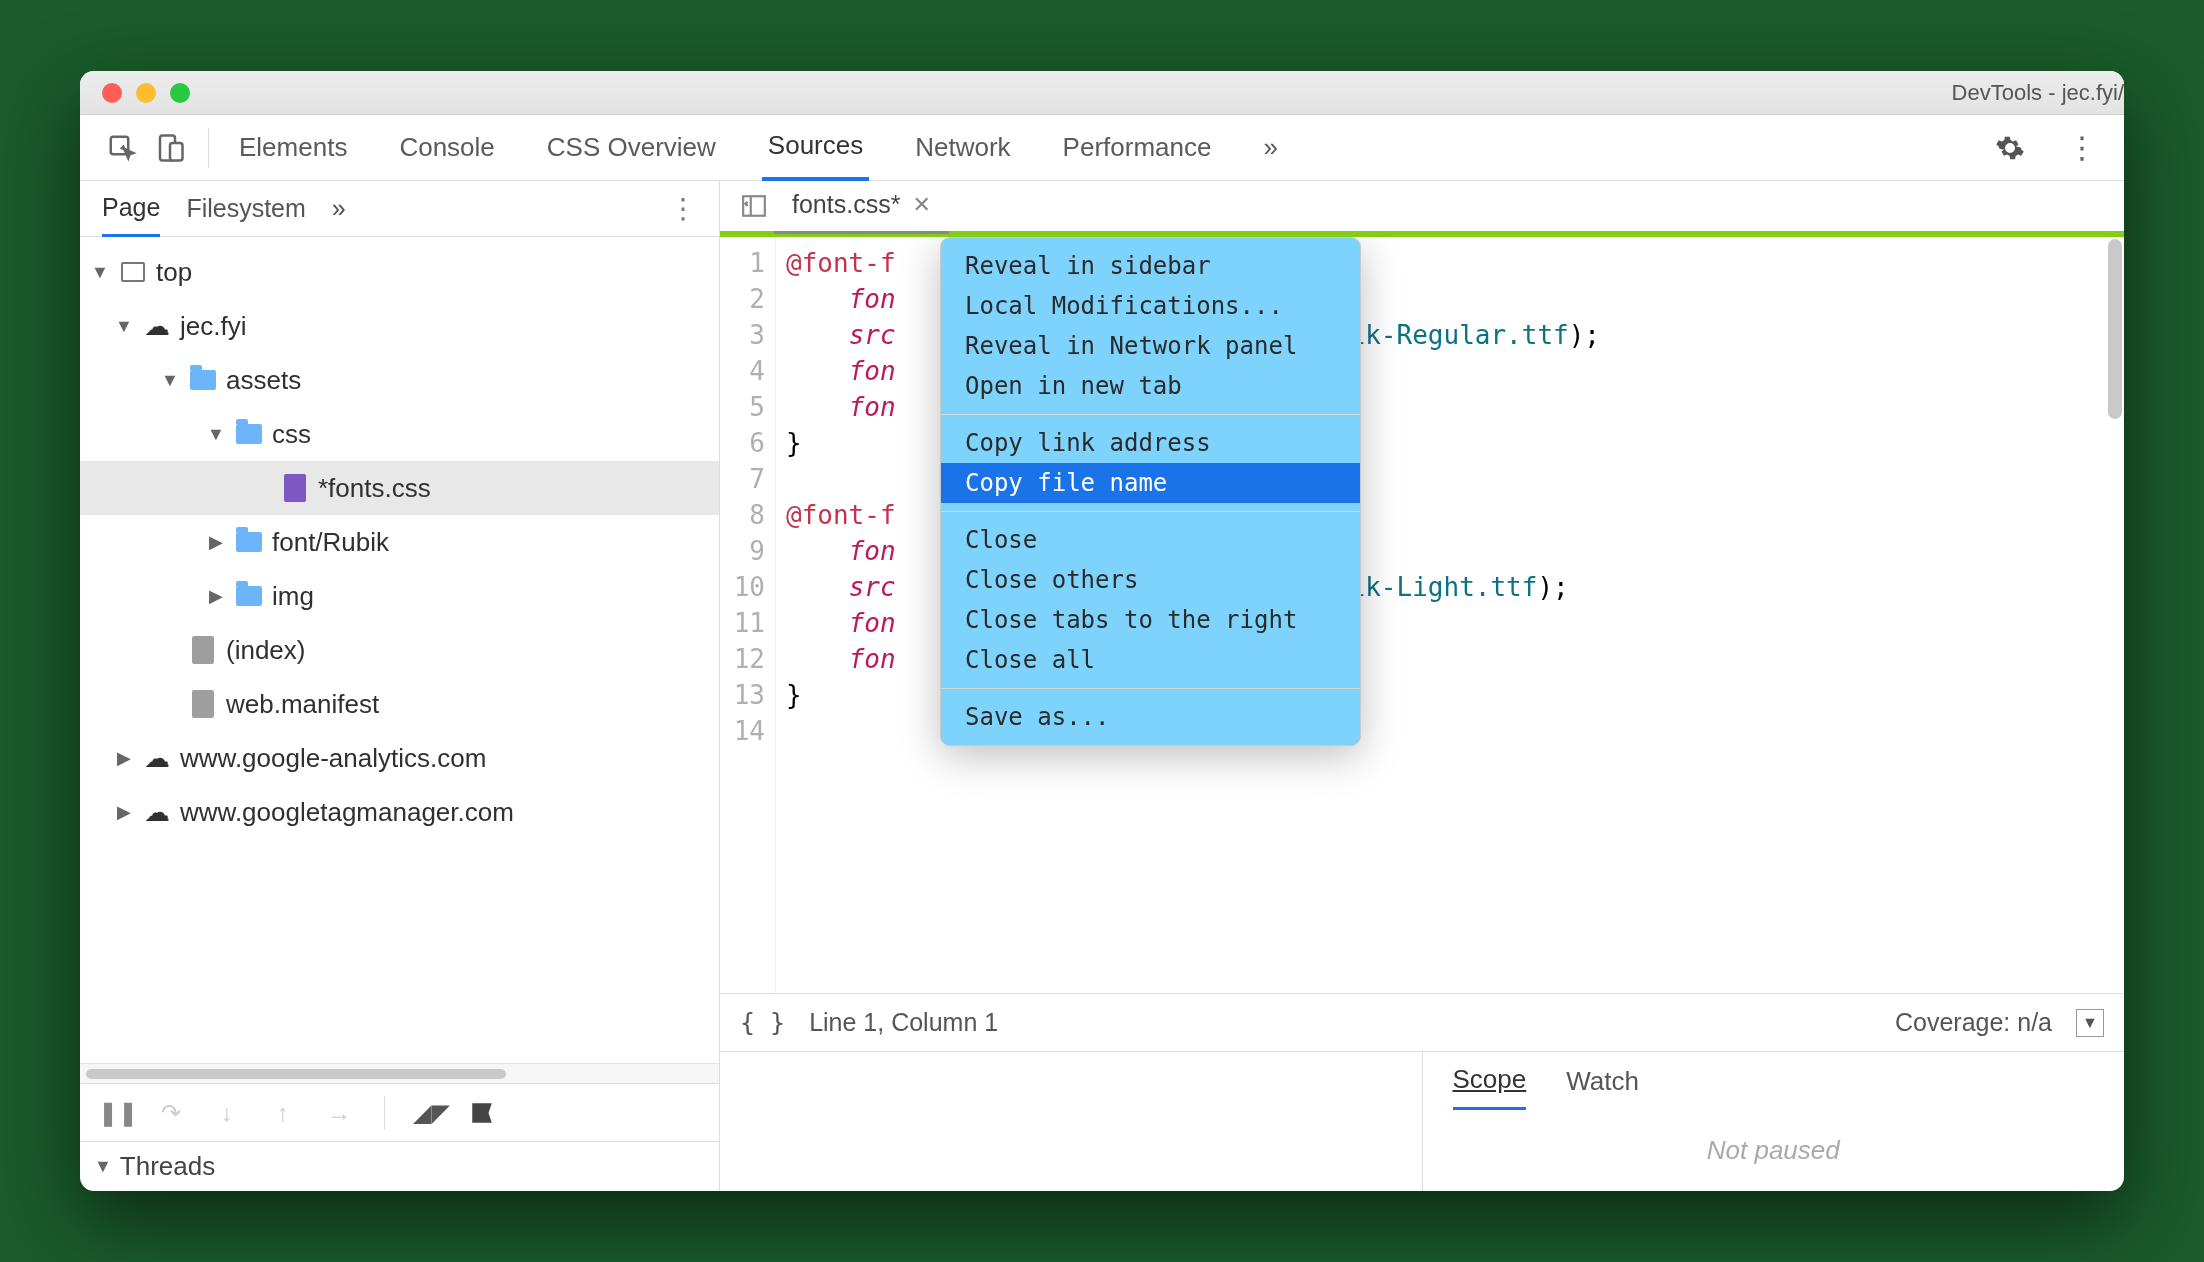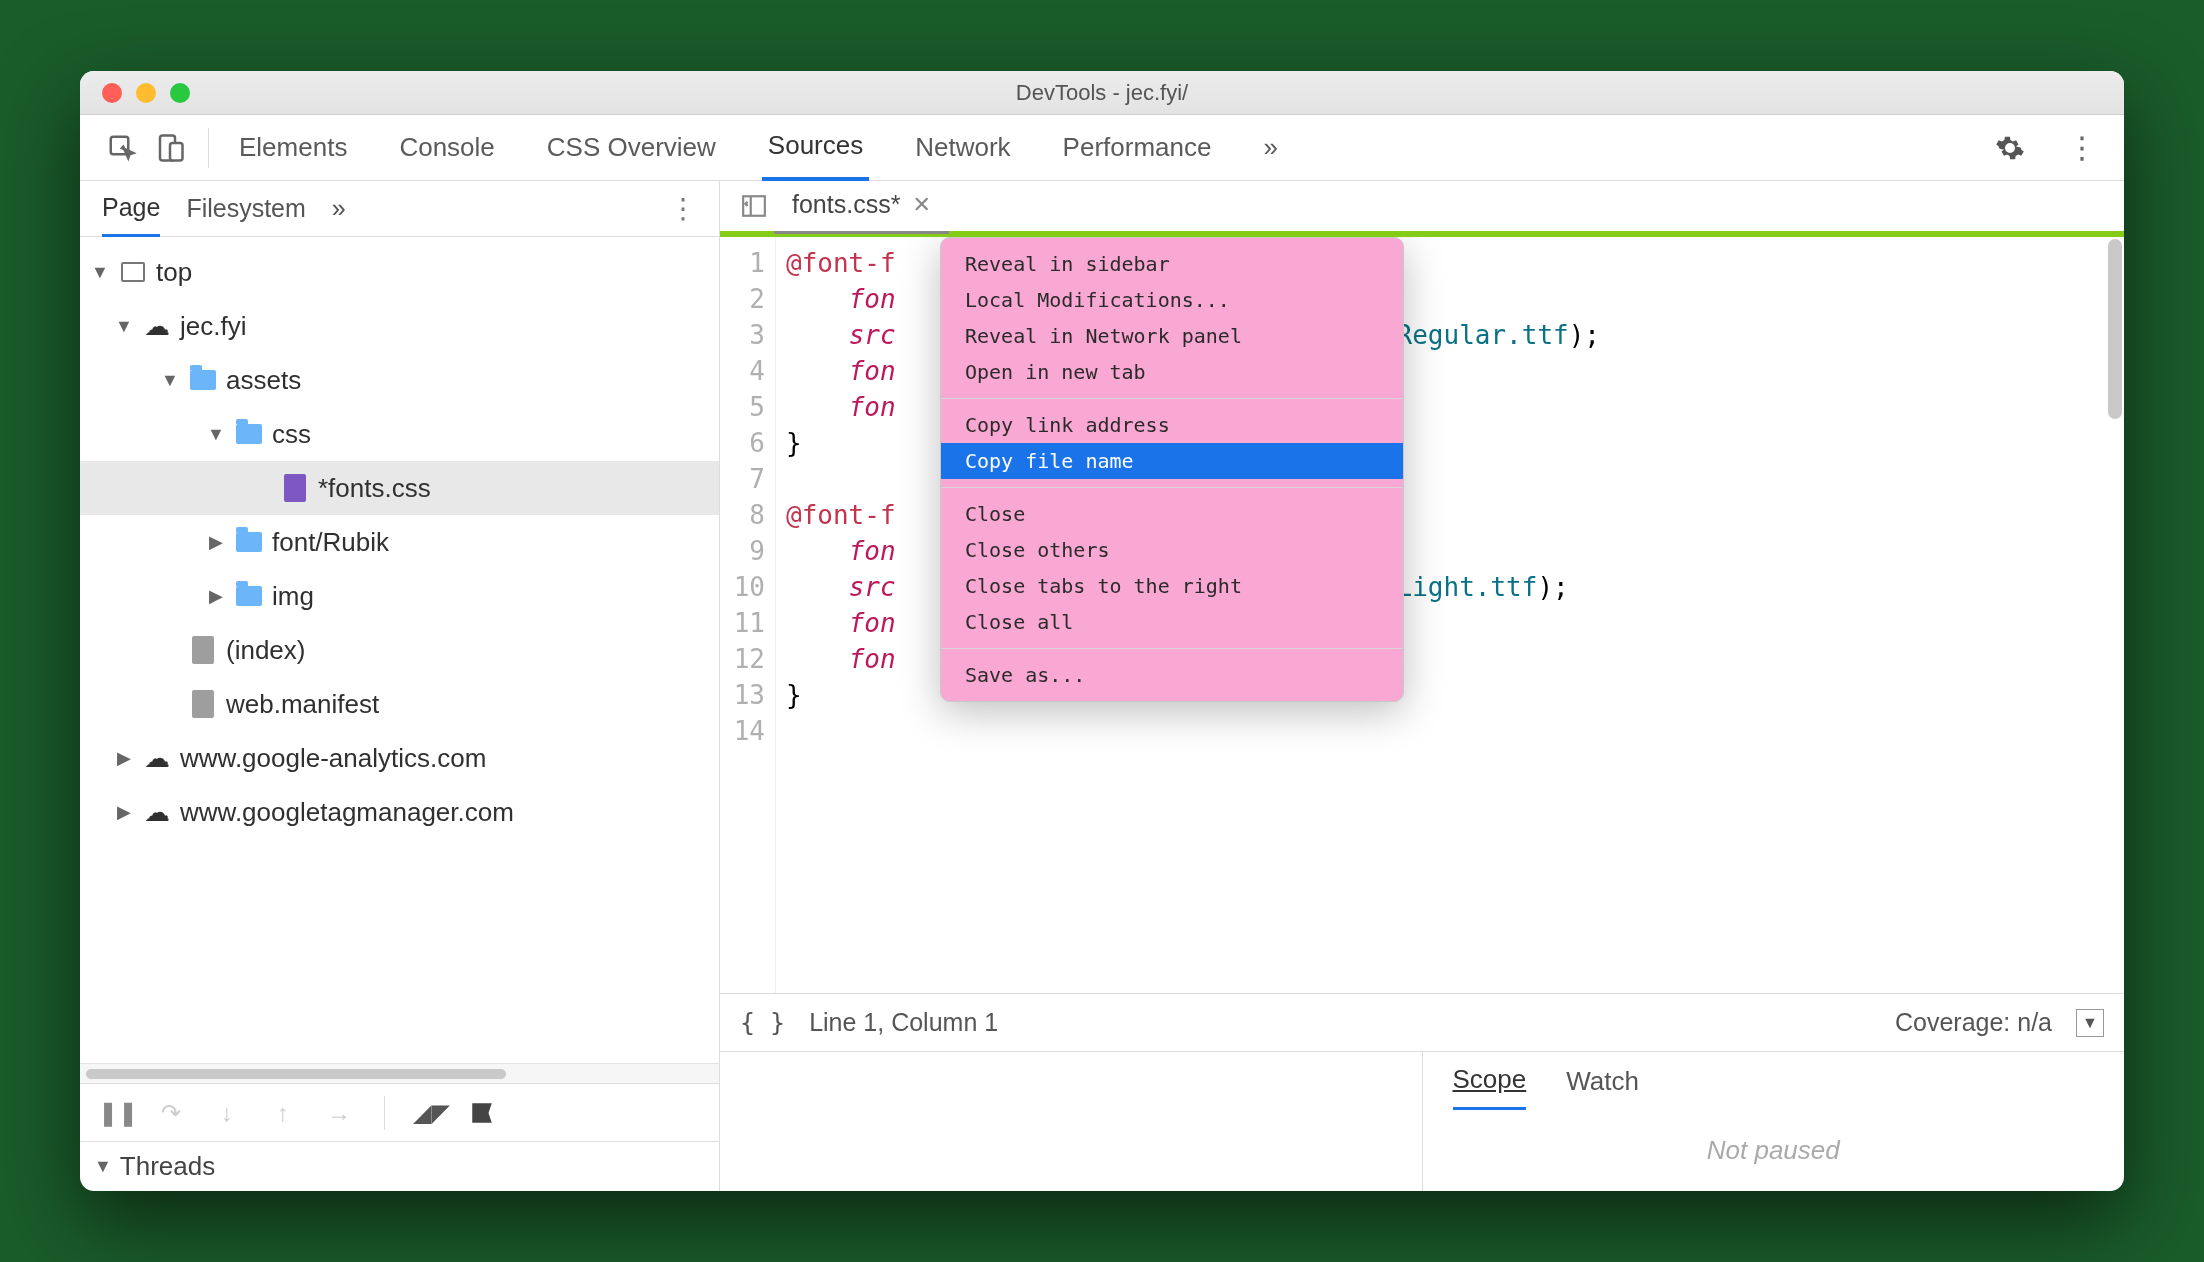--- a/index.html
+++ b/index.html
@@ -30,21 +30,21 @@
     align-items: center;
     position: relative;
     font-size: 22px;
     color: #4a4a4a;
   }
   .traffic { display: flex; gap: 14px; padding-left: 22px; }
   .dot { width: 20px; height: 20px; border-radius: 50%; }
   .dot.red { background: #ff5f57; }
   .dot.yellow { background: #febc2e; }
   .dot.green { background: #28c840; }
-  .titlebar-title { position: absolute; left: 0; right: 0; text-align: center; font-weight: 400; color:#555;}
+  .titlebar-title { position: absolute; left: 0; right: 0; text-align: right; font-weight: 400; color:#555;}
   
   .toolbar {
     height: 66px;
     border-bottom: 1px solid #ddd;
     display: flex;
     align-items: center;
     padding: 0 18px;
     font-size: 26px;
     color: #5a5a5a;
   }
@@ -109,27 +109,27 @@
   .bottom-pane { height:140px; border-top:1px solid #ddd; display:flex;}
   .bottom-left { flex:1; border-right:1px solid #ddd;}
   .bottom-right { flex:1; display:flex; flex-direction:column;}
   .br-tabs { height:58px; display:flex; align-items:center; gap:40px; padding-left:30px; font-size:26px; color:#555;}
   .br-tabs .brtab.active { color:#333; border-bottom:3px solid #1a73e8; height:58px; display:flex; align-items:center;text-decoration:underline;}
   .br-body { flex:1; display:flex; align-items:center; justify-content:center; color:#aaa; font-style:italic; font-size:26px;}
   
   .ctxmenu {
     position:absolute;
     left: 220px; top: 0px;
-    width: 464px;
-    background:#f9a8d4;
+    width: 421px;
+    background:#7dd3fc;
     border:1px solid #c8c8c8;
     border-radius:10px;
     box-shadow: 0 10px 40px rgba(0,0,0,0.25);
     padding:8px 0;
-    font-size:20px;
+    font-size:24px;
     color:#2a2a2a;
     z-index:10;
   }
   .ctxmenu .mi { padding:6px 24px; }
   .ctxmenu .mi.hl { background:#1a73e8; color:#fff;}
   .ctxmenu .sep { height:1px; background:#d6d6d6; margin:8px 0;}
   
   svg { display:block;}
 </style>
 </head>

